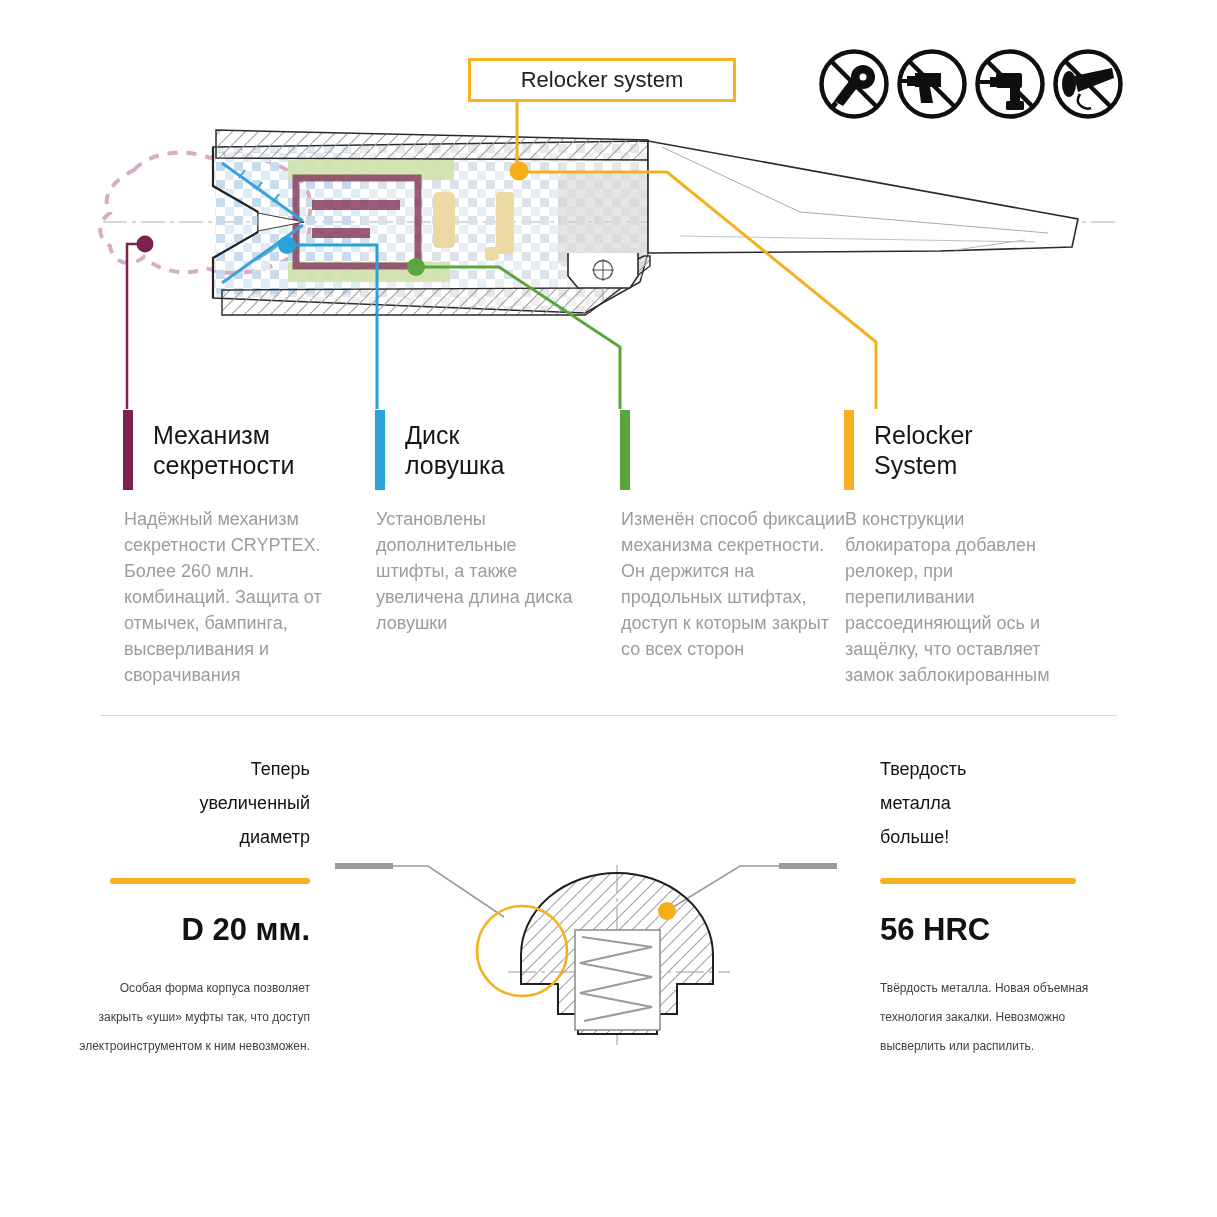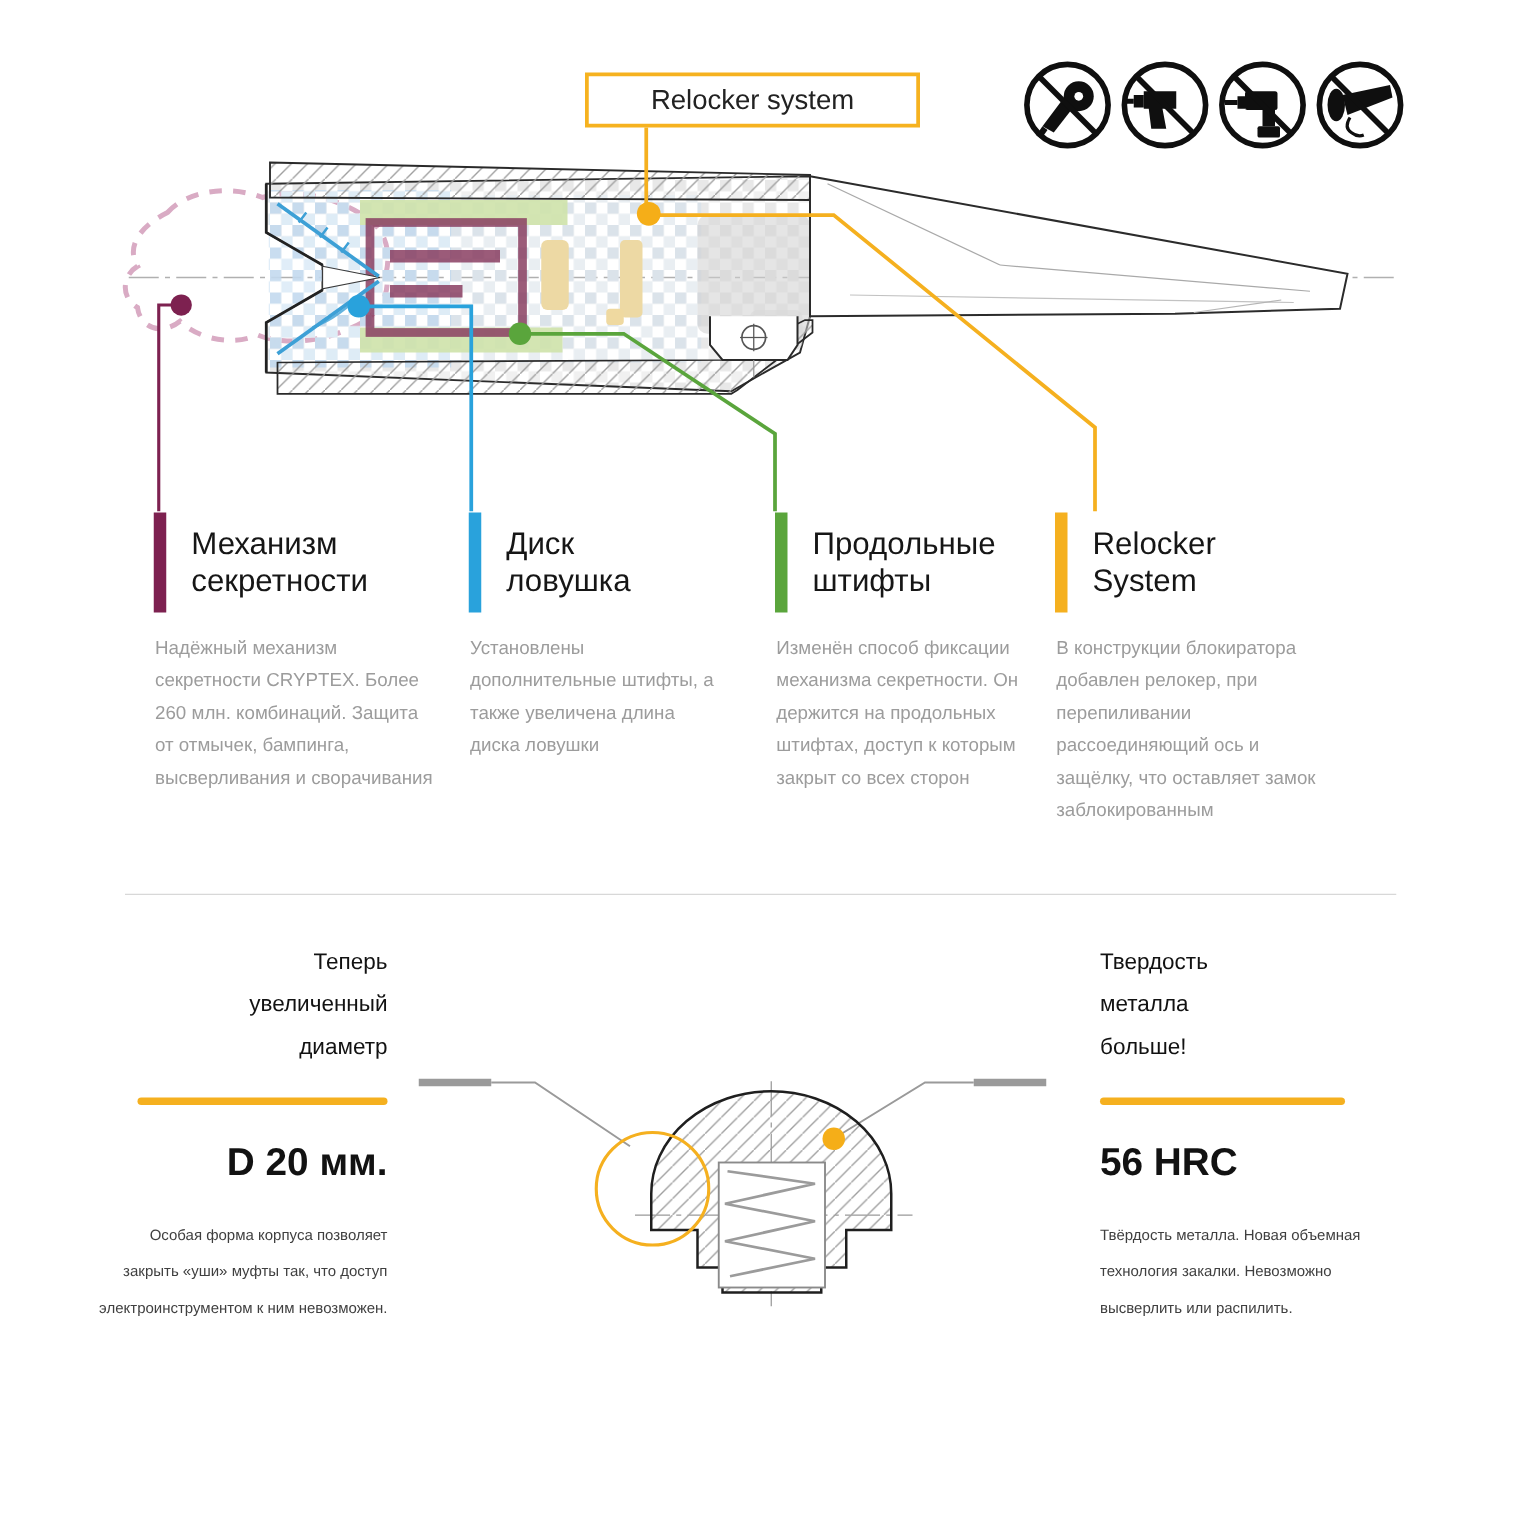--- a/index.html
+++ b/index.html
@@ -25,21 +25,21 @@
   .feature-bar{position:absolute;left:0;top:6px;width:10px;height:80px;}
   .f1 .feature-bar{background:#7D2150;}
   .f2 .feature-bar{background:#29A2DC;}
   .f3 .feature-bar{background:#5AA53C;}
   .f4 .feature-bar{background:#F5B01F;}
   .feature-title{
     position:absolute;left:30px;top:16px;font-size:25px;line-height:30px;
     color:#161616;white-space:pre-line;
   }
   .feature-desc{
-    position:absolute;left:1px;top:102px;font-size:15px;line-height:26px;
+    position:absolute;left:1px;top:102px;font-size:18px;line-height:26px;
     color:#9C9C9C;white-space:normal;
   }
   .divider{position:absolute;left:100px;top:715px;width:1017px;height:1px;background:#d8d8d8;}
   
   .bl-block{position:absolute;left:78px;top:752px;width:232px;text-align:right;}
   .br-block{position:absolute;left:880px;top:752px;width:238px;text-align:left;}
   .big-heading{font-size:18px;line-height:34px;color:#121212;white-space:pre-line;}
   .accent-rule{height:6px;background:#F5B01F;border-radius:3px;margin-top:24px;}
   .bl-block .accent-rule{width:200px;margin-left:auto;}
   .br-block .accent-rule{width:196px;margin-right:auto;}
@@ -187,22 +187,20 @@
     <div class="feature-desc">Надёжный механизм секретности CRYPTEX. Более 260 млн. комбинаций. Защита от отмычек, бампинга, высверливания и сворачивания</div>
   </div>
   <div class="feature f2">
     <div class="feature-bar"></div>
     <div class="feature-title">Диск
 ловушка</div>
     <div class="feature-desc">Установлены дополнительные штифты, а также увеличена длина диска ловушки</div>
   </div>
   <div class="feature f3">
     <div class="feature-bar"></div>
-    <div class="feature-title">Продольные
-штифты</div>
     <div class="feature-desc">Изменён способ фиксации механизма секретности. Он держится на продольных штифтах, доступ к которым закрыт со всех сторон</div>
   </div>
   <div class="feature f4">
     <div class="feature-bar"></div>
     <div class="feature-title">Relocker
 System</div>
     <div class="feature-desc">В конструкции блокиратора добавлен релокер, при перепиливании рассоединяющий ось и защёлку, что оставляет замок заблокированным</div>
   </div>
 
   <div class="divider"></div>

